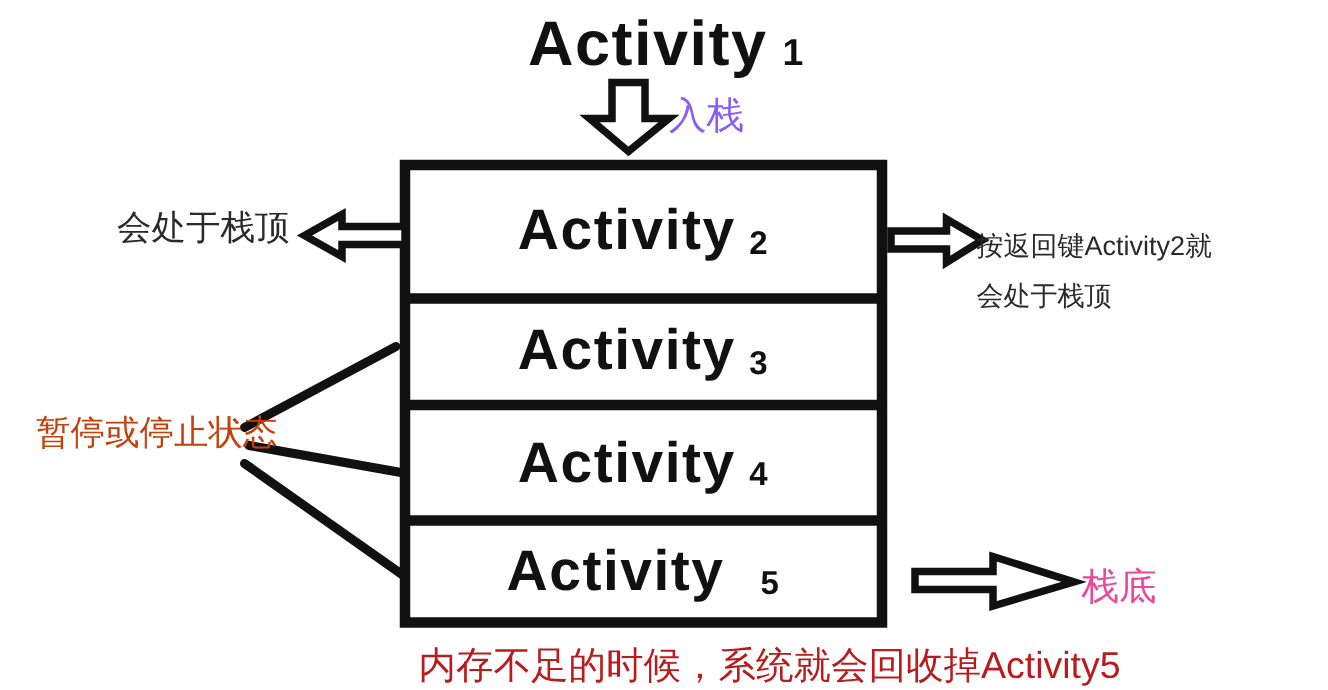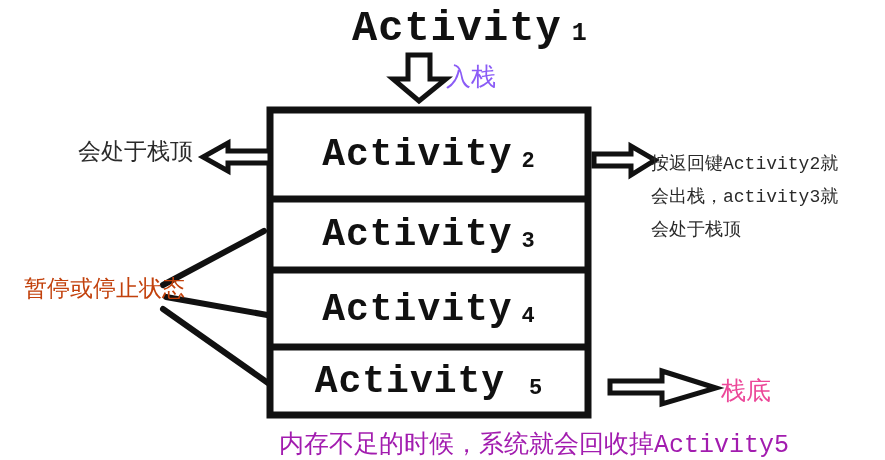--- a/index.html
+++ b/index.html
@@ -1,21 +1,21 @@
 <!DOCTYPE html>
 <html><head>
 <meta charset="utf-8">
 <style>
   html, body { margin: 0; padding: 0; background: #ffffff; }
   .canvas {
     position: relative;
     width: 885px;
     height: 460px;
     background: #ffffff;
-    font-family: Liberation Mono, monospace;
+    font-family: Liberation Sans, sans-serif;
     color: #111111;
     overflow: hidden;
   }
   .shapes { position: absolute; left: 0; top: 0; width: 885px; height: 460px; }
   .txt { position: absolute; white-space: nowrap; }
 
   .title {
     left: 352px; top: 5px;
     font-size: 42px; font-weight: 600; letter-spacing: 1px;
   }
@@ -23,21 +23,21 @@
 
   .push-label { left: 446px; top: 60px; font-size: 25px; color: #8b5cf6; }
 
   .active-label { left: 78px; top: 136px; font-size: 23px; color: #2a2a2a; }
   .paused-label { left: 24px; top: 273px; font-size: 23px; color: #c2410c; text-align: right; }
 
   .note { left: 651px; top: 148px; font-size: 18px; color: #2a2a2a; line-height: 33px; }
 
   .bottom-label { left: 721px; top: 374px; font-size: 25px; color: #ec4899; }
 
-  .memory-note { left: 279px; top: 427px; font-size: 25px; color: #a21caf; }
+  .memory-note { left: 279px; top: 427px; font-size: 25px; color: #b91c1c; }
 
   .stack-rows { position: absolute; left: 273px; top: 113px; width: 312px; height: 299px; }
   .row {
     position: absolute; left: 0; width: 312px;
     display: flex; align-items: center; justify-content: center;
     font-size: 38px; font-weight: 600; letter-spacing: 1px; color: #111111;
   }
   .row .sub { font-size: 22px; font-weight: 600; margin-left: 9px; position: relative; top: 7px; }
   .row-2 { top: 0px;   height: 83px; }
   .row-3 { top: 89px;  height: 65px; }
@@ -96,21 +96,20 @@
         <span class="sub">4</span>
     </div>
     <div class="row row-5">
       <span>Activity</span>
         <span class="sub">5</span>
     </div>
   </div>
 
   <div class="txt note">
     <div>按返回键Activity2就</div>
-    <div>会出栈，activity3就</div>
     <div>会处于栈顶</div>
   </div>
 
   <div class="txt bottom-label">栈底</div>
 
   <div class="txt memory-note">内存不足的时候，系统就会回收掉Activity5</div>
 
 </div>
 
 </body></html>

